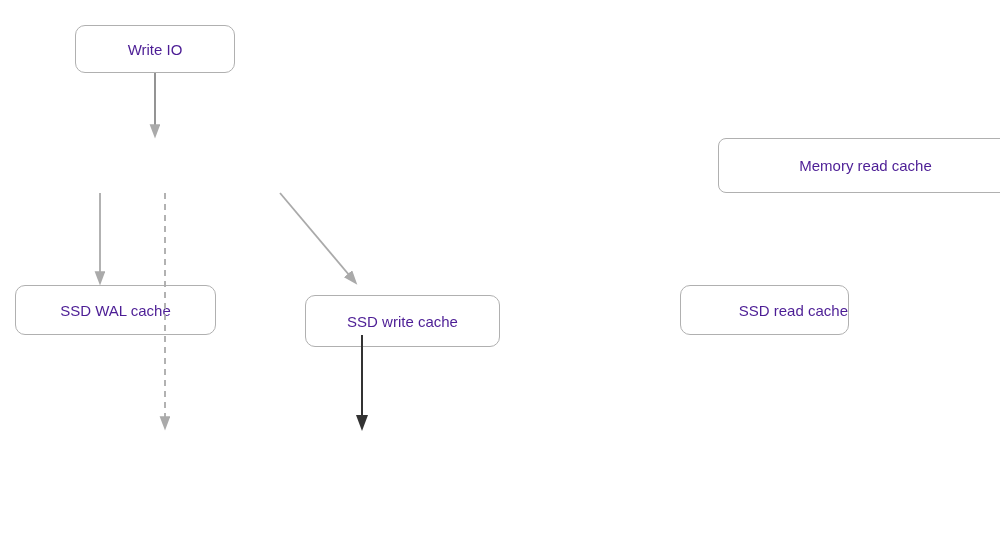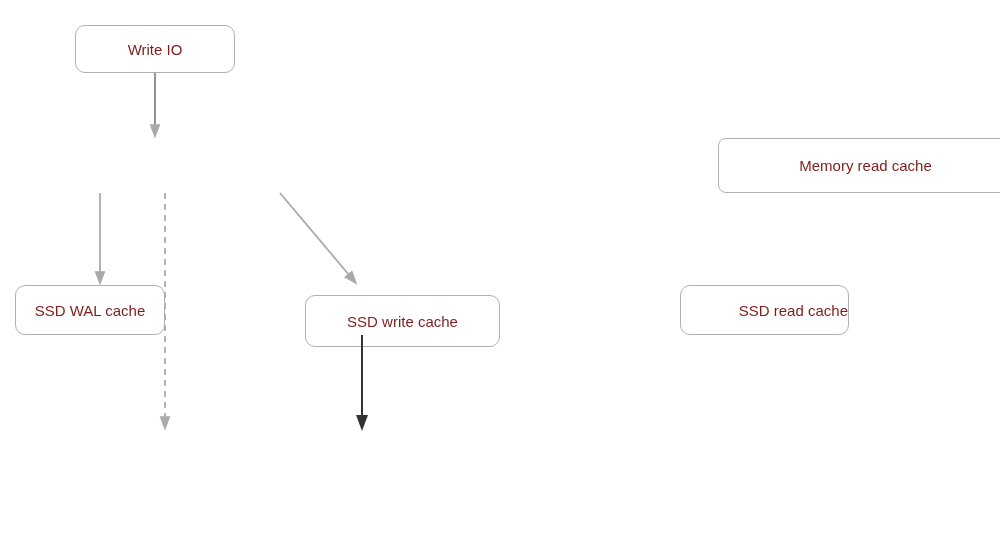--- a/index.html
+++ b/index.html
@@ -18,21 +18,21 @@
     }
     .node {
       position: absolute;
       border: 1.5px solid #b0b0b0;
       border-radius: 10px;
       background: #ffffff;
       display: flex;
       align-items: center;
       justify-content: center;
       font-size: 15px;
-      color: #7f1d1d;
+      color: #4c1d95;
       text-align: center;
     }
     svg.arrows {
       position: absolute;
       top: 0;
       left: 0;
       width: 1000px;
       height: 557px;
       pointer-events: none;
     }
@@ -44,21 +44,21 @@
 
   <div class="node" style="left:75px; top:25px; width:160px; height:48px;">
     <span>Write IO</span>
   </div>
 
 
   <div class="node" style="left:718px; top:138px; width:295px; height:55px;border-radius:8px;">
     <span>Memory read cache</span>
   </div>
 
-  <div class="node" style="left:15px; top:285px; width:150px; height:50px;">
+  <div class="node" style="left:15px; top:285px; width:201px; height:50px;">
     <span>SSD WAL cache</span>
   </div>
 
   <div class="node" style="left:265px; top:295px; width:195px; height:52px;margin-left:40px;">
     <span>SSD write cache</span>
   </div>
 
   <div class="node" style="left:680px; top:285px; width:169px; height:50px;justify-content:flex-end;">
     <span>SSD read cache</span>
   </div>

